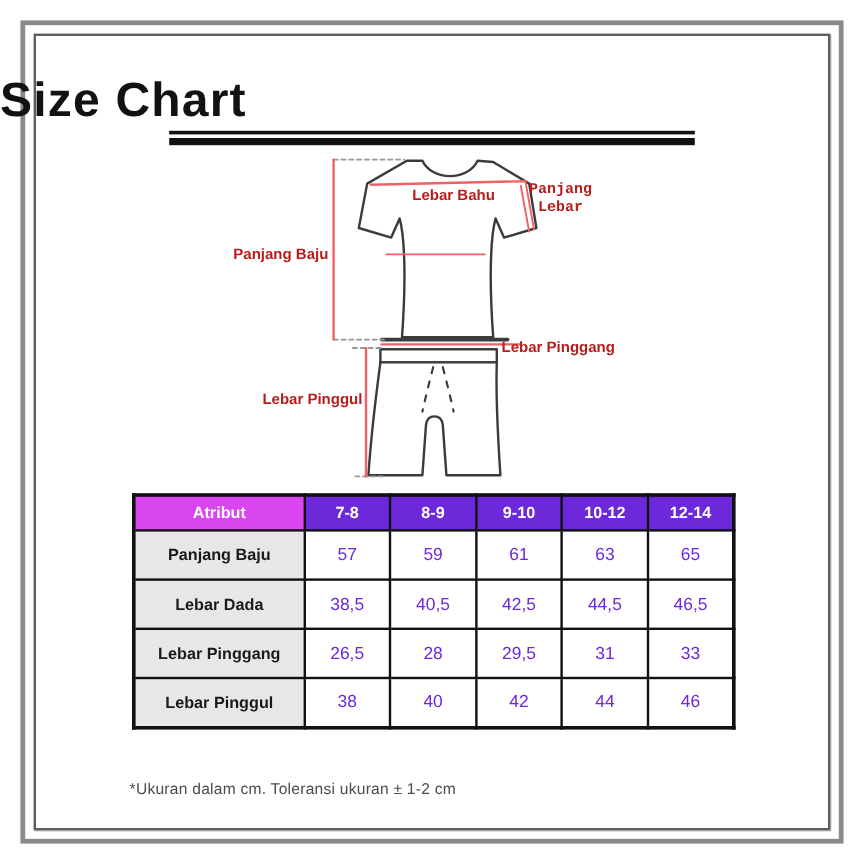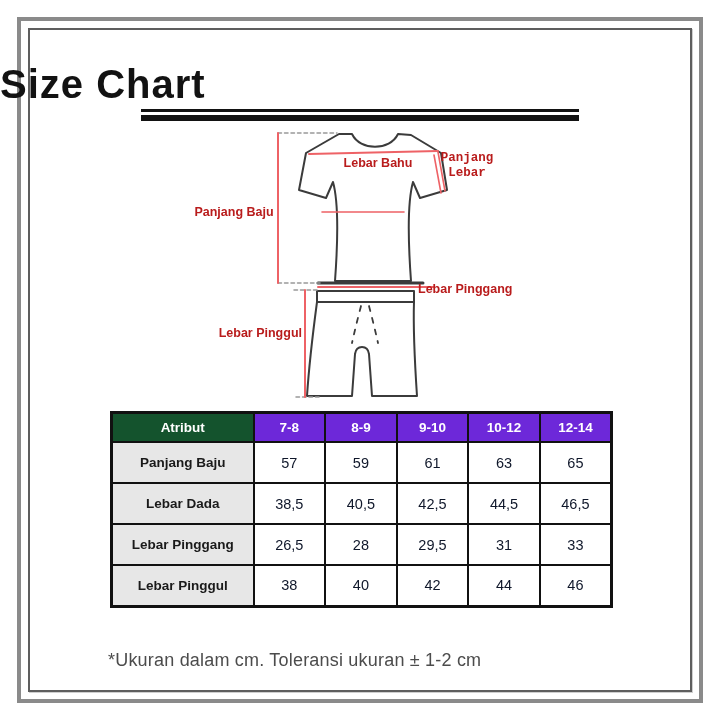--- a/index.html
+++ b/index.html
@@ -38,32 +38,32 @@
     position:absolute;left:110px;top:411px;width:500px;
     border-collapse:collapse;table-layout:fixed;
     border:3px solid #111111;
   }
   .size-table col.c-attr{width:142px;}
   .size-table col.c-size{width:71.6px;}
   .size-table th,.size-table td{
     border:2px solid #111111;text-align:center;vertical-align:middle;padding:0;
   }
   .size-table thead th{height:27px;font-size:13.5px;font-weight:bold;color:#ffffff;}
-  .size-table thead th.h-attr{background:#14532d;}
+  .size-table thead th.h-attr{background:#d946ef;}
   .size-table thead th.h-size{background:#6d28d9;margin-left:36px;}
   .size-table tbody tr{height:41px;}
   .size-table tbody td.row-label{
     background:#e7e7e7;font-size:13.5px;font-weight:bold;color:#1a1a1a;
   }
   .size-table tbody td.row-value{
-    background:#ffffff;font-size:14.5px;color:#0f172a;
+    background:#ffffff;font-size:14.5px;color:#6d28d9;
   }
   
   .footnote{
-    position:absolute;left:108px;top:650px;font-size:18px;color:#4c4c4c;letter-spacing:0.2px;
+    position:absolute;left:108px;top:650px;font-size:13px;color:#4c4c4c;letter-spacing:0.2px;
   }
 </style>
 </head>
 <body>
 
 <div class="frame-outer"></div>
 <div class="frame-inner"></div>
 
 <div class="title">Size Chart</div>
 <div class="rule-thin"></div>

